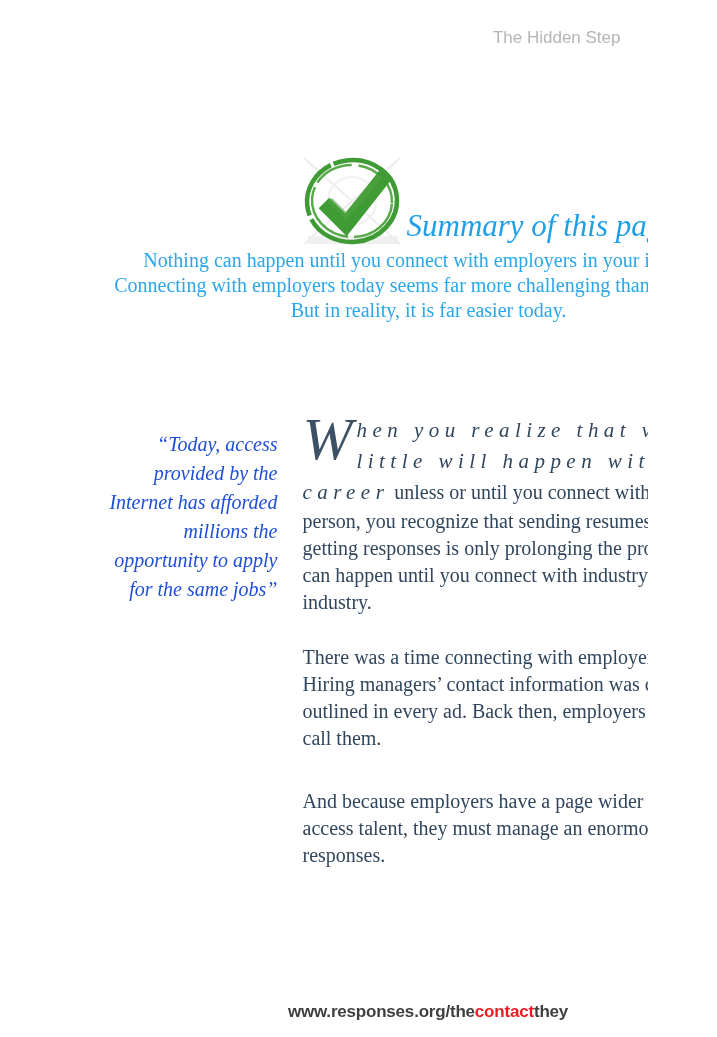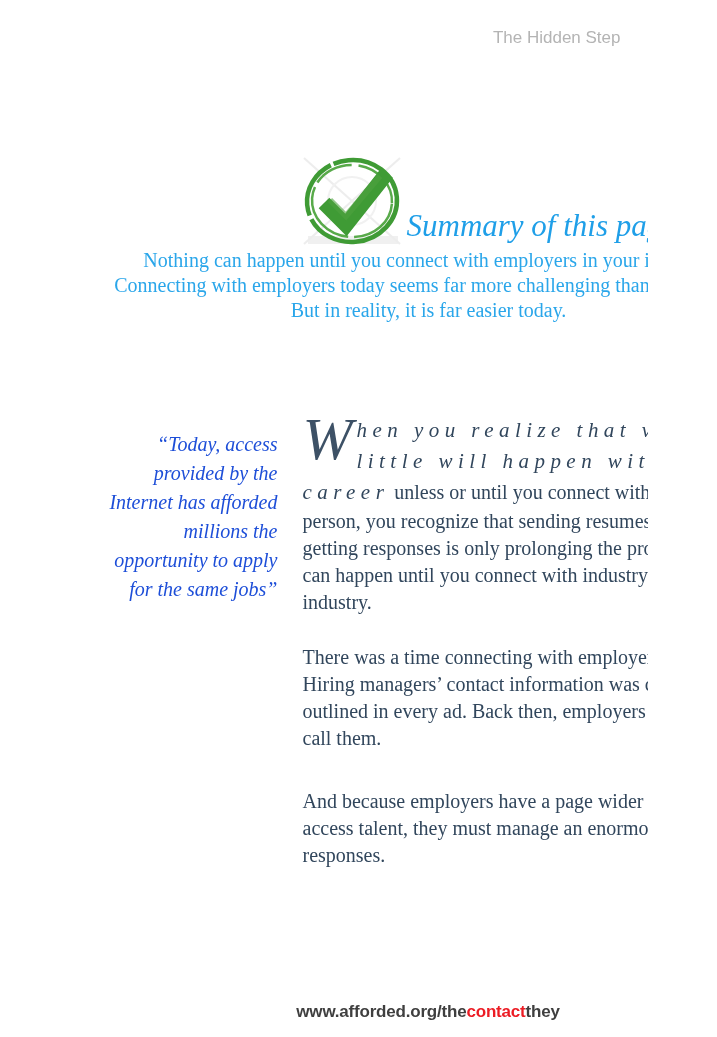--- a/index.html
+++ b/index.html
@@ -121,15 +121,15 @@
 
   <div class="article">
     <p>
       <span class="dropcap">W</span><span class="lead-italic">hen you realize that very little will happen with your career</span>
       <span>unless or until you connect with employers in person, you recognize that sending resumes and not getting responses is only prolonging the process. Nothing can happen until you connect with industry in your industry.</span>
     </p>
     <p class="para">There was a time connecting with employers was simple. Hiring managers’ contact information was clearly outlined in every ad. Back then, employers wanted you to call them.</p>
     <p class="para para4">And because employers have a page wider reach to access talent, they must manage an enormous number of responses.</p>
   </div>
 
-  <div class="footer"><span>www.afforded.org/the</span><span class="hl">contact</span><span>they</span></div>
+  <div class="footer"><span>www.responses.org/the</span><span class="hl">contact</span><span>they</span></div>
 
 </div>
 
 </body></html>

